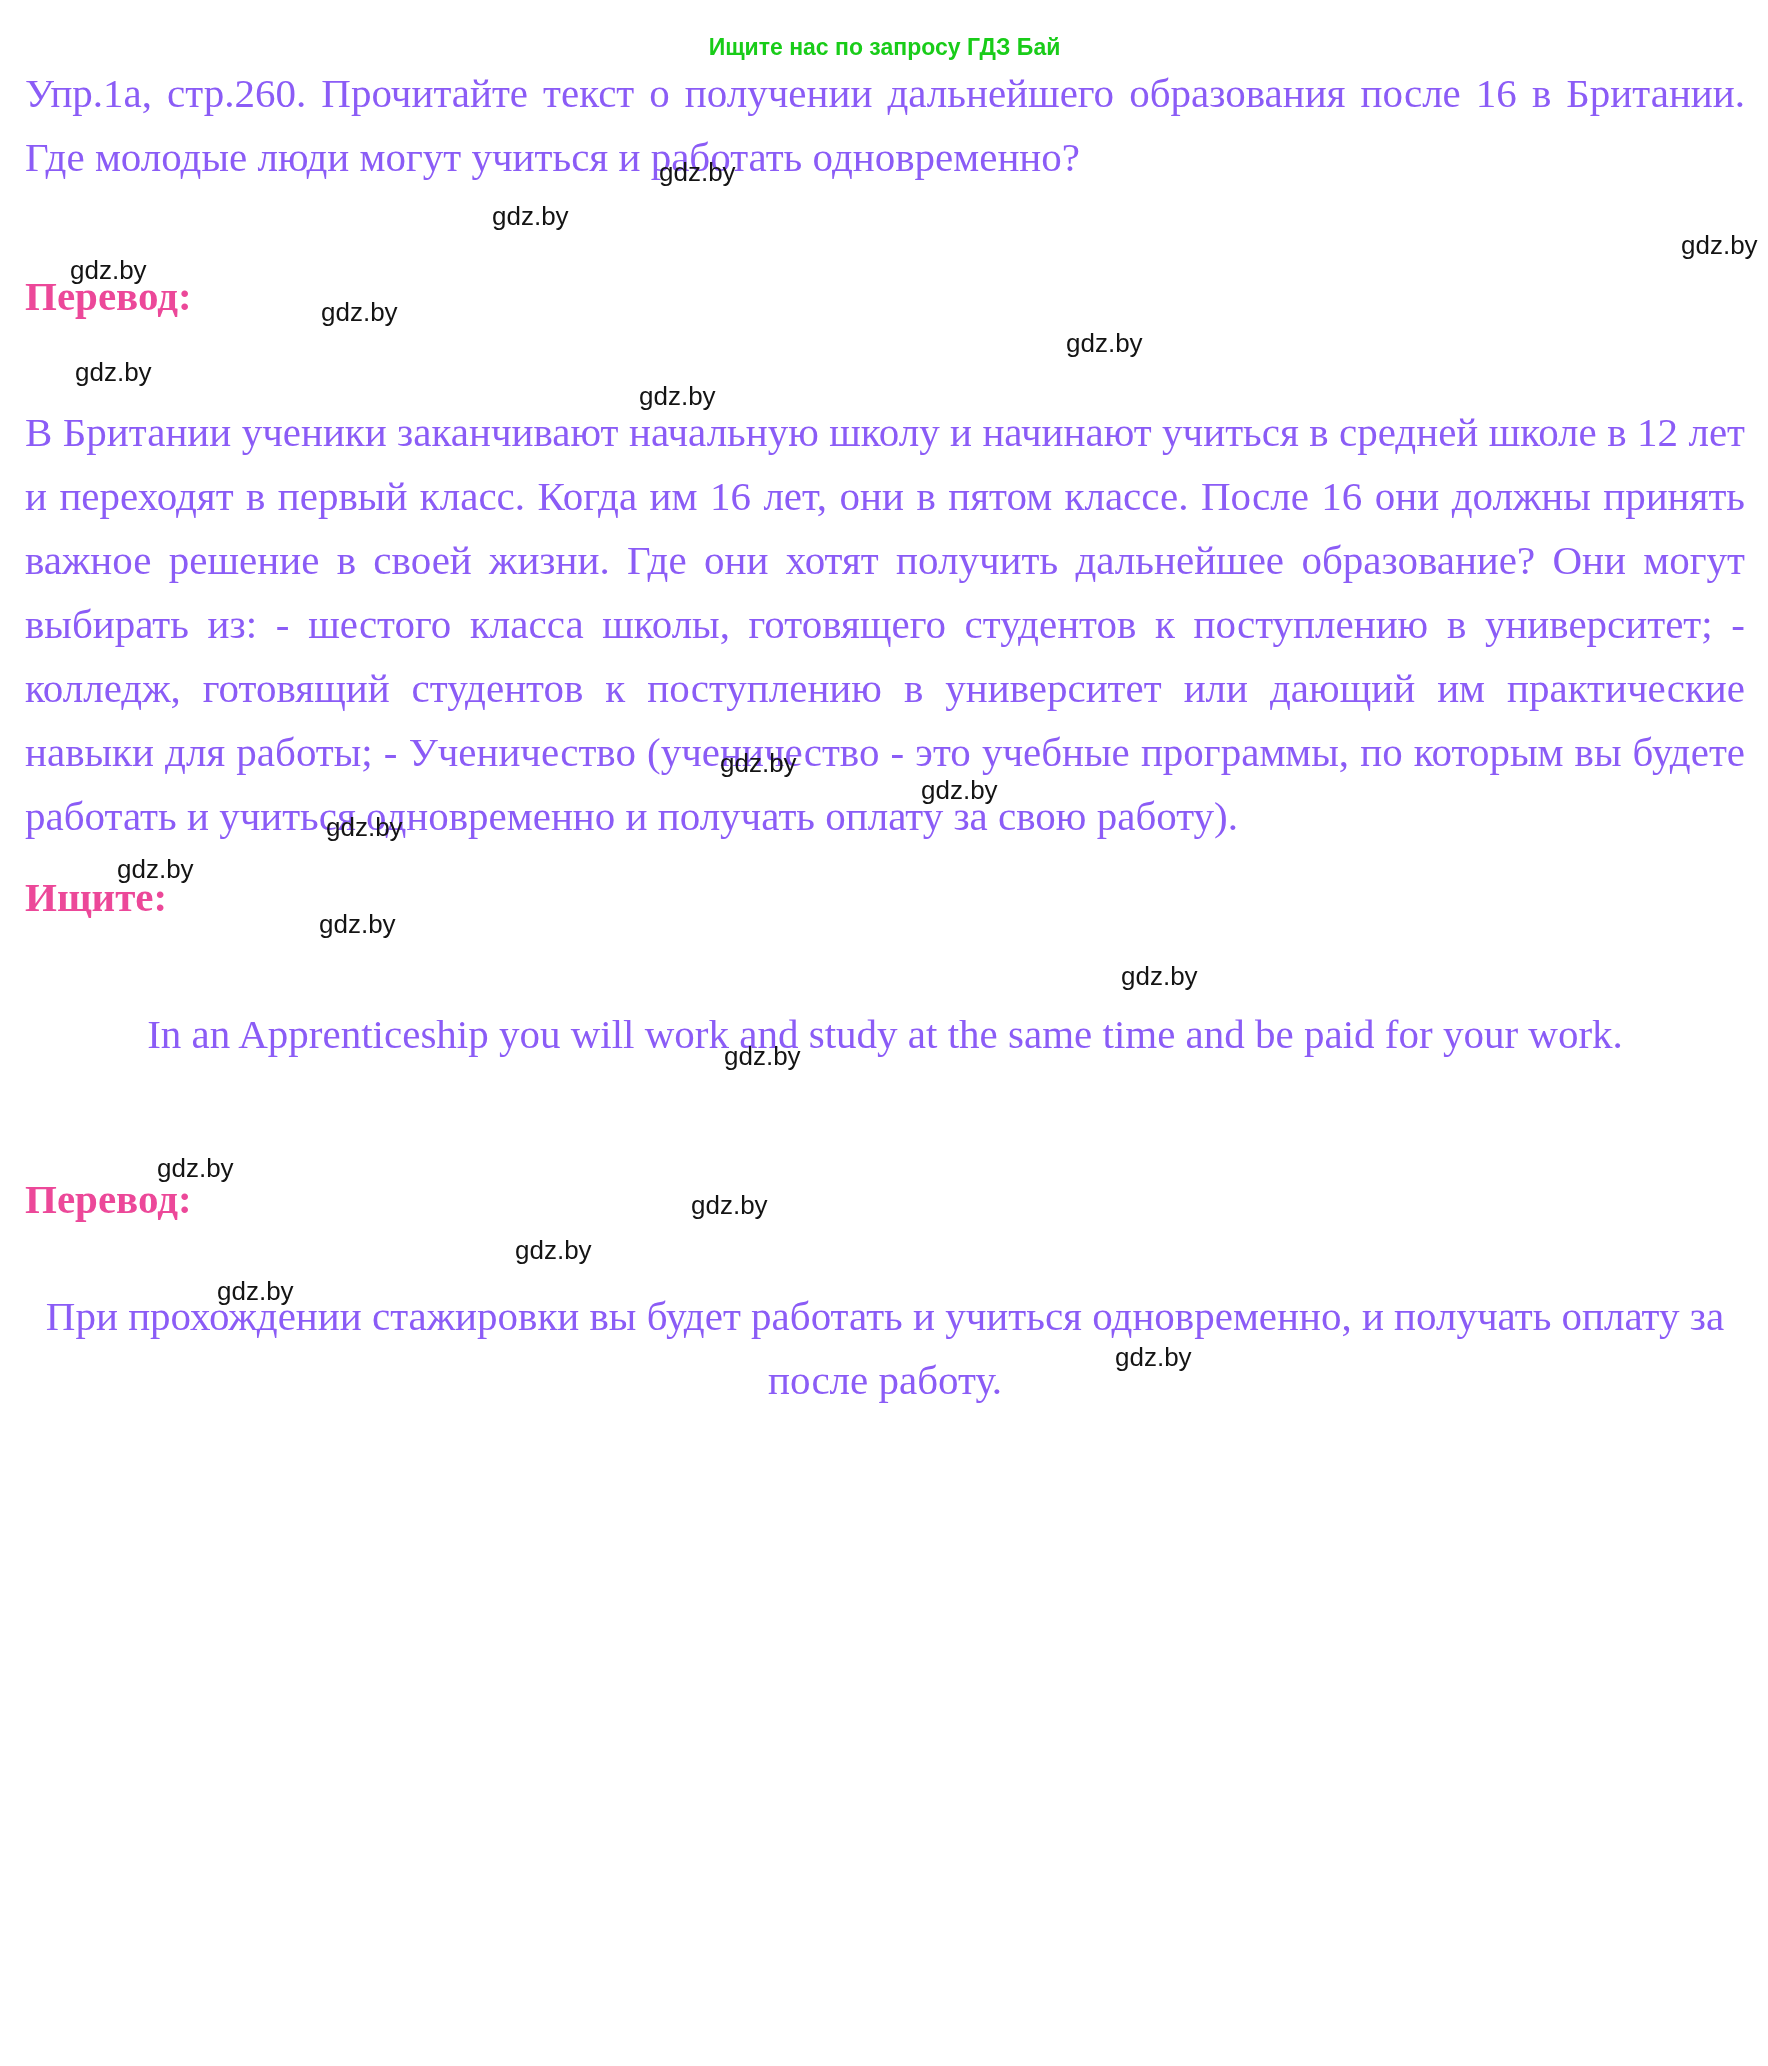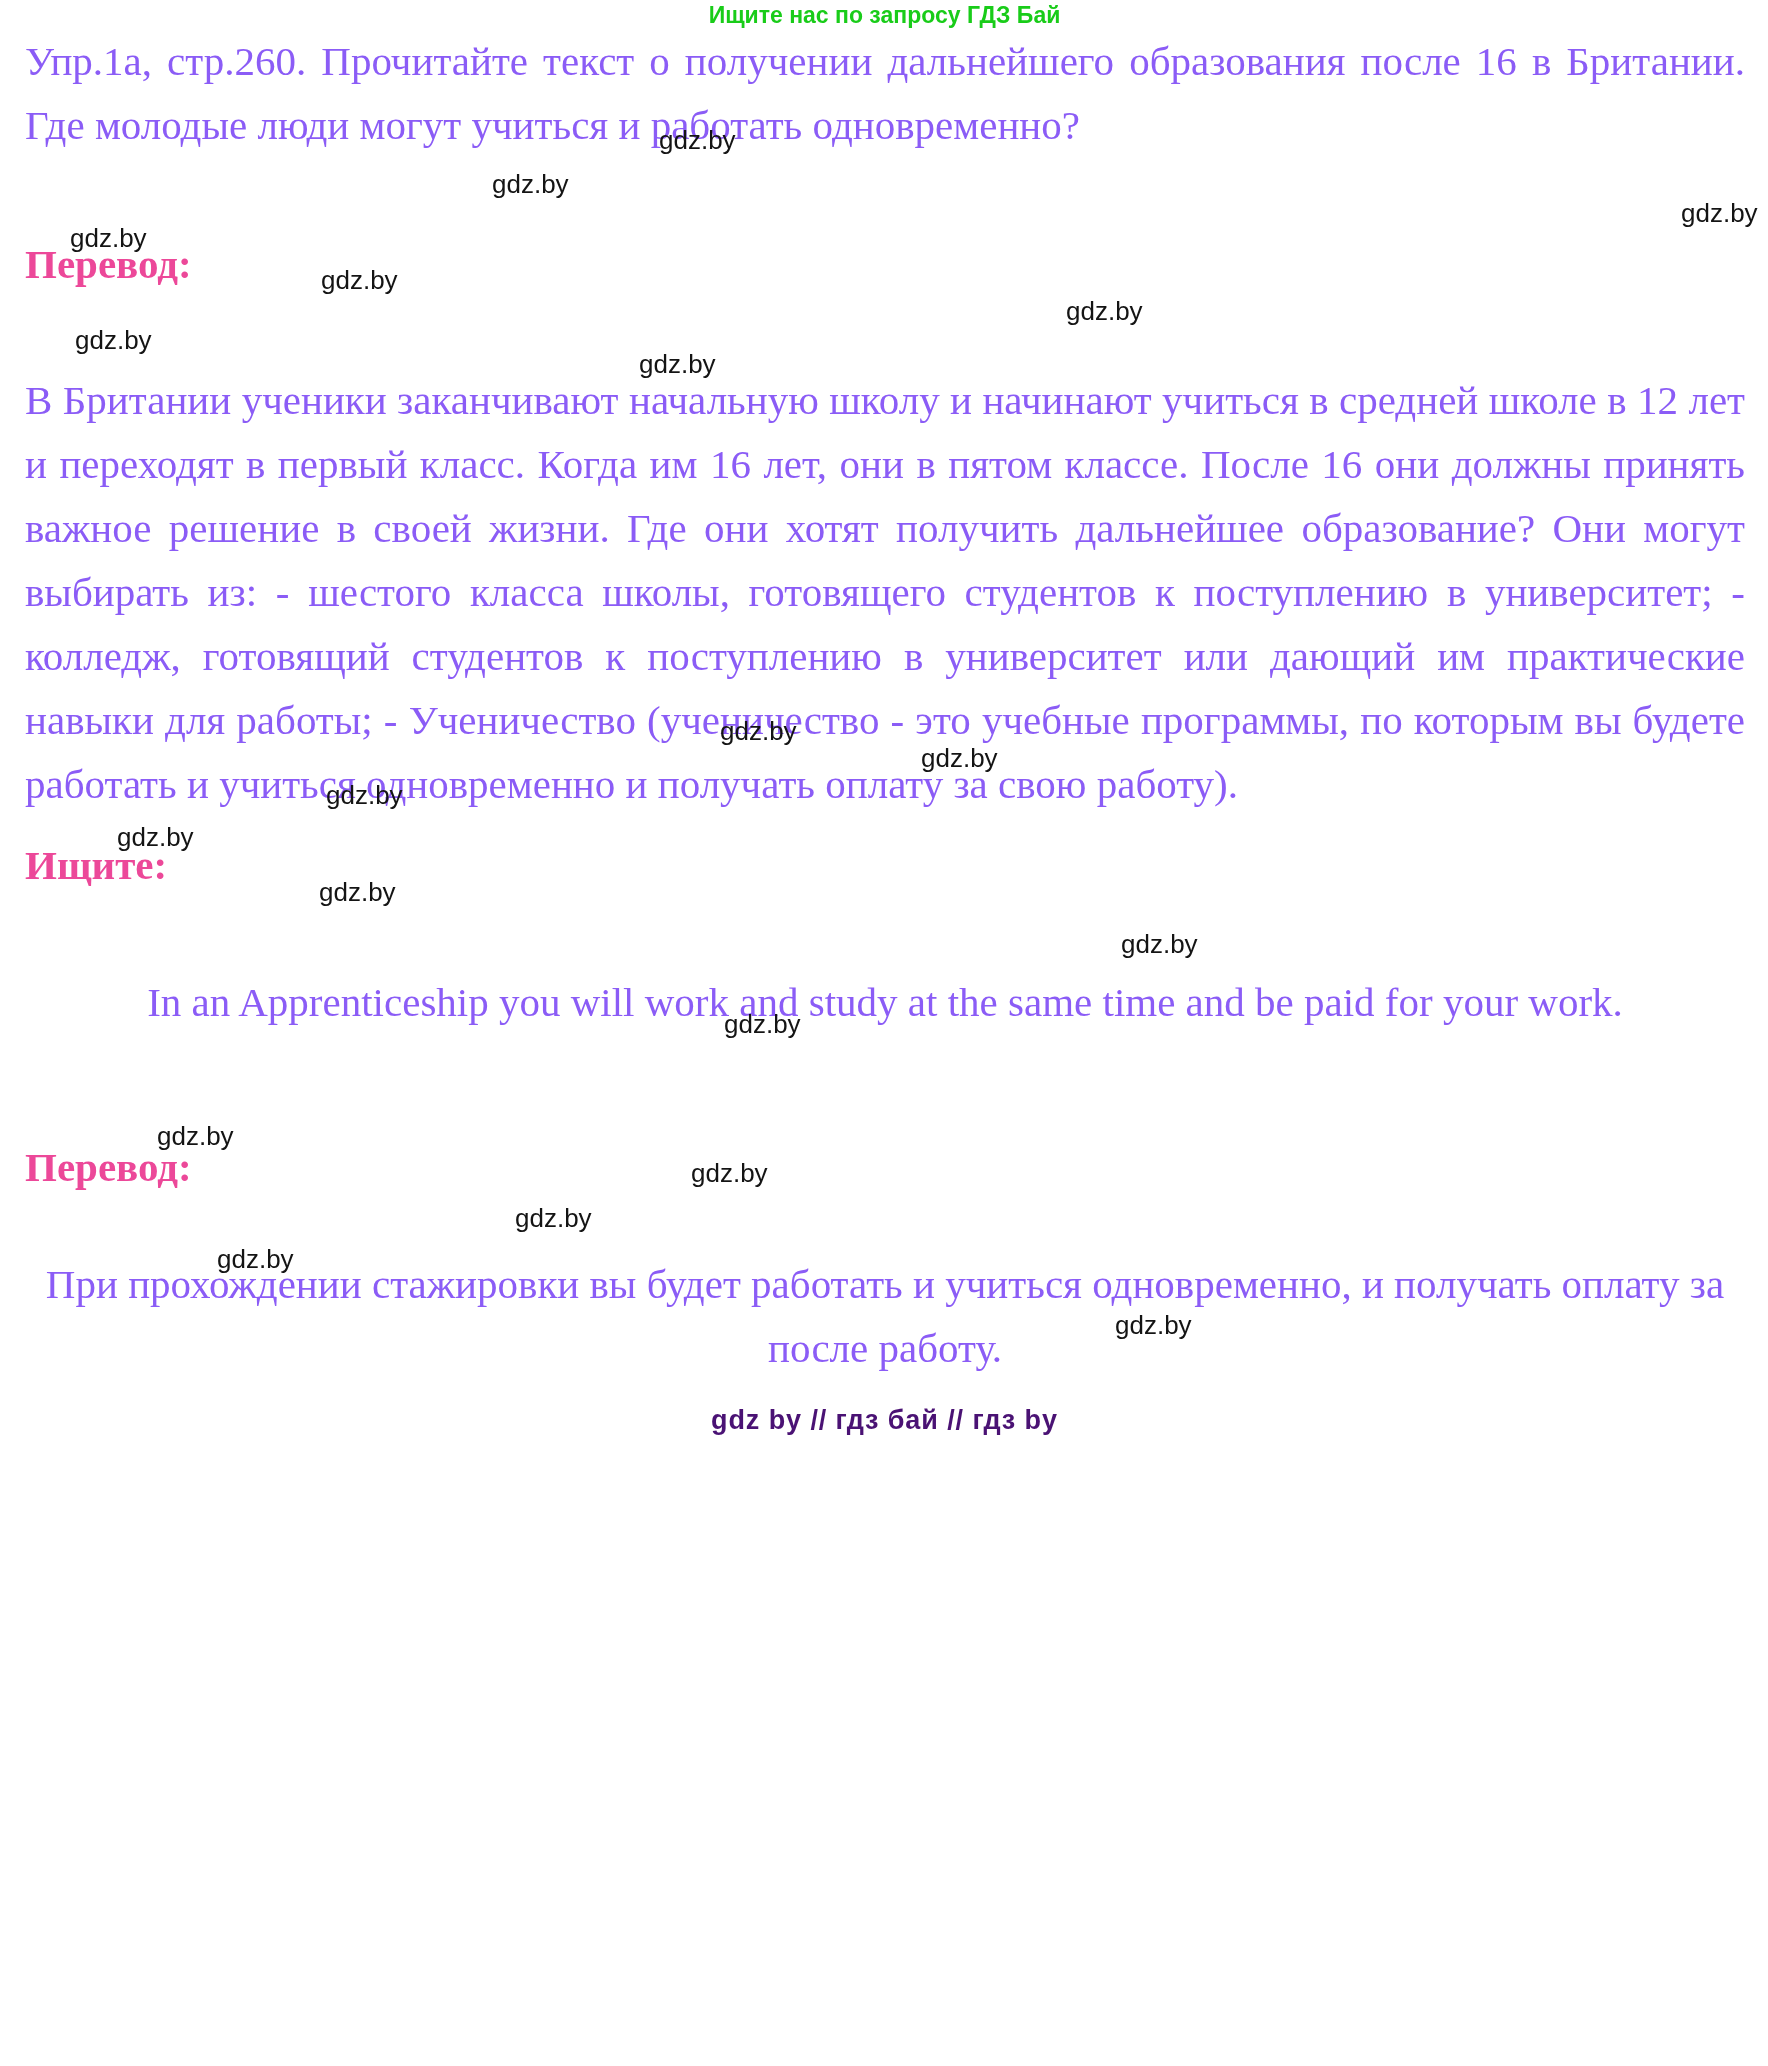--- a/index.html
+++ b/index.html
@@ -11,20 +11,21 @@
   body {
     font-family: "Liberation Serif", "DejaVu Serif", serif;
     color: #000000;
   }
   #page {
     position: relative;
     width: 1769px;
     height: 1452px;
     background: #ffffff;
     overflow: hidden;
+    margin-top: 32px;
   }
 
   
   .site-banner {
     position: absolute;
     top: 1.8px;
     left: 0;
     width: 1769px;
     text-align: center;
     font-family: "Liberation Sans", "DejaVu Sans", sans-serif;
@@ -130,16 +131,15 @@
       <div class="wm" style="left: 319px; top: 877px;">gdz.by</div>
       <div class="wm" style="left: 1121px; top: 929px;">gdz.by</div>
       <div class="wm" style="left: 724px; top: 1009px;">gdz.by</div>
       <div class="wm" style="left: 157px; top: 1121px;">gdz.by</div>
       <div class="wm" style="left: 691px; top: 1158px;">gdz.by</div>
       <div class="wm" style="left: 515px; top: 1203px;">gdz.by</div>
       <div class="wm" style="left: 217px; top: 1244px;">gdz.by</div>
       <div class="wm" style="left: 1115px; top: 1310px;">gdz.by</div>
     </div>
 
-  <div class="footer" style="color: rgb(74, 18, 116);">gdz by  //  гдз бай  //  гдз by</div>
 
 </div>
 
 
 </body></html>

